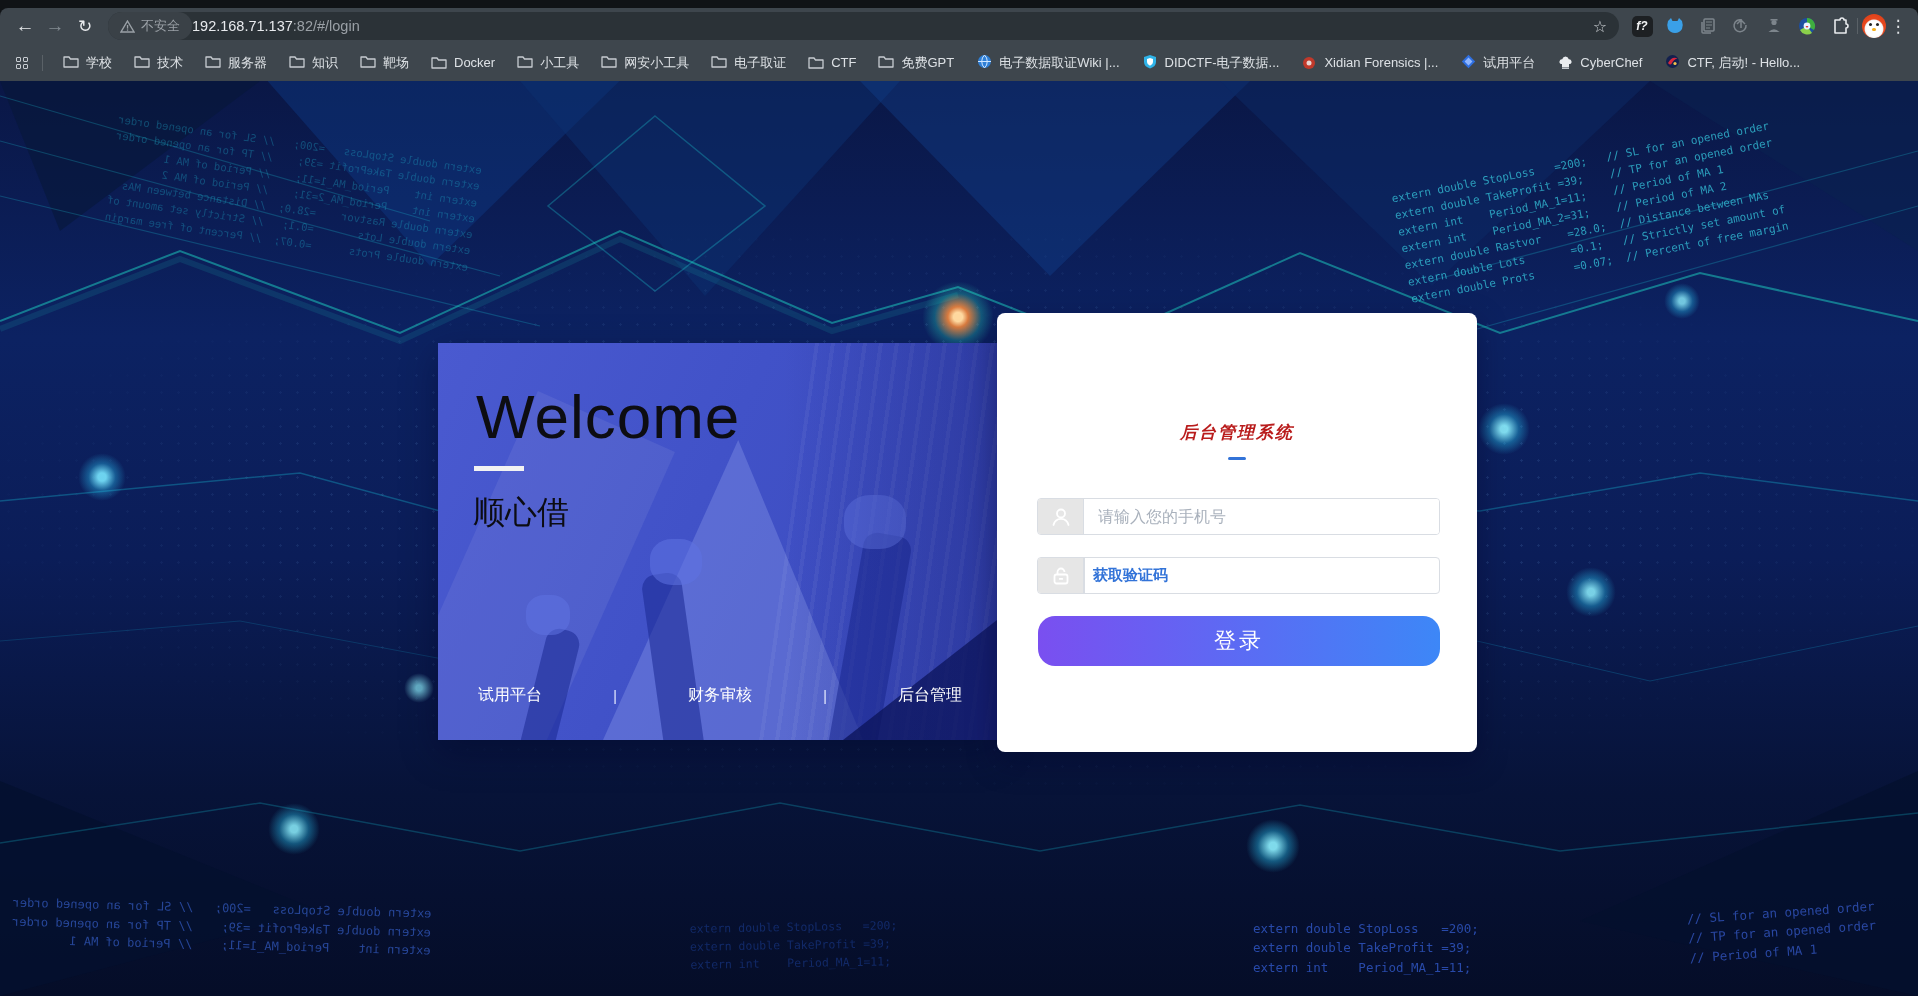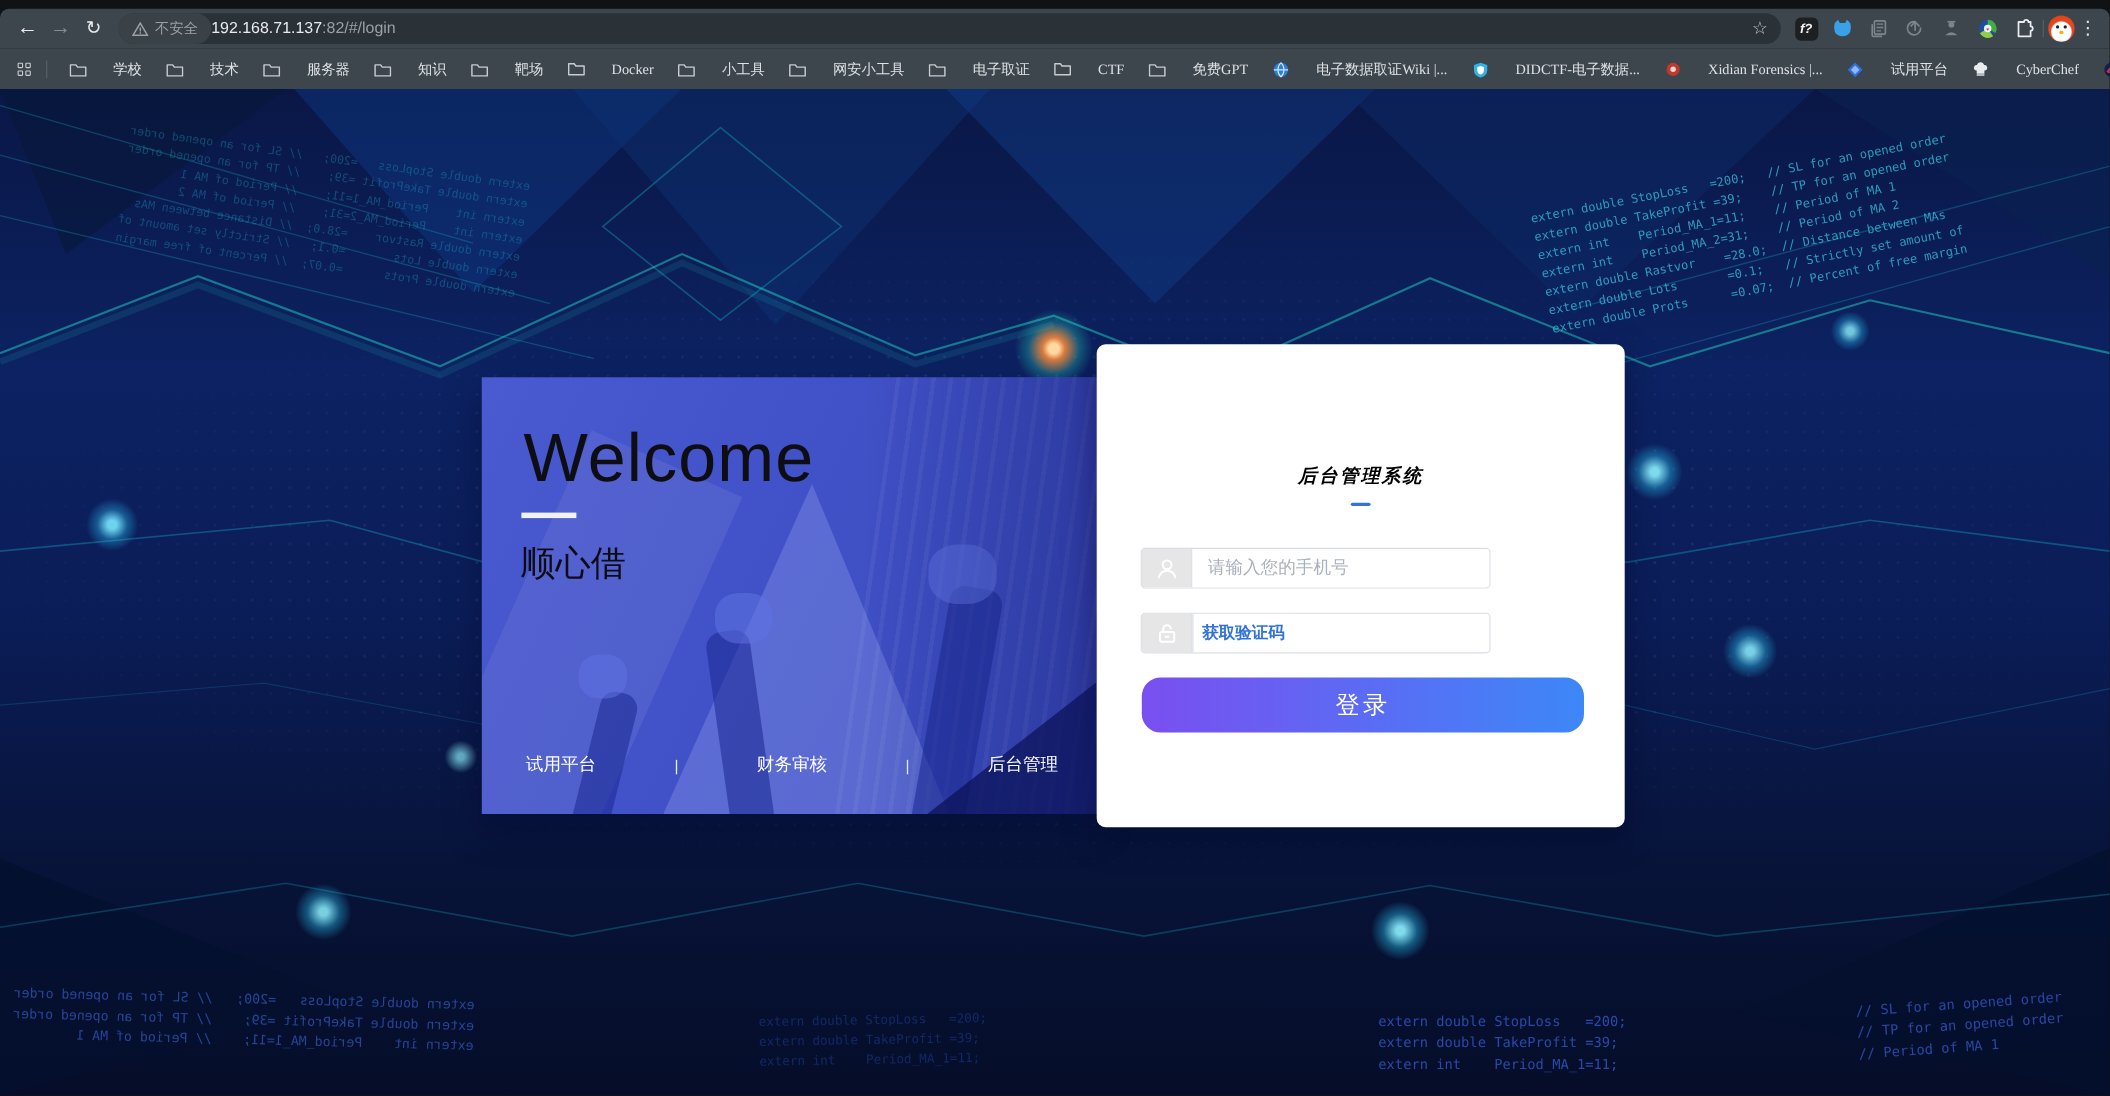--- a/index.html
+++ b/index.html
@@ -27,21 +27,21 @@
   .avatar { width:24px; height:24px; border-radius:50%; background:radial-gradient(circle at 50% 62%, #ffffff 0 38%, #f4f6f7 46%, #e8491f 52%, #d63a16 100%); position:relative; overflow:hidden; cursor:pointer; }
   .avatar::before { content:""; position:absolute; left:7px; top:9px; width:3px; height:3px; border-radius:50%; background:#222; box-shadow:7px 0 0 #222; }
   .avatar::after { content:""; position:absolute; left:10px; top:14px; width:4px; height:3px; background:#f6b01e; border-radius:2px; }
   .kebab { color:#dfe2e5; font-size:17px; letter-spacing:0; width:24px; height:26px; display:flex; align-items:center; justify-content:center; cursor:pointer; }
 
   .bookmarks-bar { height:37px; background:#3e464d; display:flex; align-items:center; padding:0 8px; gap:2px; }
   .apps-grid { width:28px; height:28px; display:flex; align-items:center; justify-content:center; cursor:pointer; flex:0 0 auto; }
   .apps-grid .g { display:grid; grid-template-columns:5px 5px; grid-template-rows:5px 5px; gap:2px; }
   .apps-grid .g i { border:1.4px solid #c7ccd1; border-radius:1px; }
   .bm-divider { width:1px; height:16px; background:#5a6167; margin:0 8px 0 4px; flex:0 0 auto; }
-  .bm-item { display:flex; align-items:flex-end; gap:24px; padding:4px 10px; border-radius:6px; color:#dde1e5; font-size:13px; white-space:nowrap; cursor:pointer; flex:0 0 auto;font-family:Liberation Serif, serif; }
+  .bm-item { display:flex; align-items:flex-start; gap:7px; padding:4px 10px; border-radius:6px; color:#dde1e5; font-size:13px; white-space:nowrap; cursor:pointer; flex:0 0 auto; }
   .bm-ico { width:16px; height:16px; display:flex; align-items:center; justify-content:center; flex:0 0 auto; }
 
   
   .viewport { position:relative; width:1918px; height:915px; overflow:hidden;
     background:linear-gradient(180deg,#0a1746 0%,#0c2262 28%,#0b1d58 52%,#071338 78%,#050d28 100%); }
   .bg-svg { position:absolute; inset:0; }
   .dots-layer { position:absolute; left:0; top:150px; width:100%; height:560px; opacity:.18;
     background-image:radial-gradient(rgba(130,190,255,.9) 1px, transparent 1.4px); background-size:17px 17px;
     -webkit-mask-image:radial-gradient(ellipse at 50% 50%, #000 30%, transparent 75%);
     mask-image:radial-gradient(ellipse at 50% 50%, #000 30%, transparent 75%); }
@@ -67,23 +67,23 @@
   .suit-wedge { position:absolute; right:0; bottom:0; width:220px; height:120px; background:rgba(10,18,85,.75); clip-path:polygon(30% 100%,100% 0,100% 100%); }
   .wp-title { position:absolute; left:38px; top:38px; font-size:62px; font-weight:300; color:#0d0d12; letter-spacing:1px;text-align:right; }
   .wp-bar { position:absolute; left:36px; top:123px; width:50px; height:5px; background:#f2f2f2; }
   .wp-brand { position:absolute; left:35px; top:148px; font-size:32px; color:#0c0c12; }
   .wp-links { position:absolute; left:40px; right:35px; top:342px; display:flex; align-items:center; justify-content:space-between; color:#ffffff; font-size:16px; }
   .wp-link { cursor:pointer; }
   .wp-pipe { color:#e8ecff; font-size:14px; }
 
   
   .login-card { position:absolute; left:997px; top:232px; width:480px; height:439px; background:#ffffff; border-radius:8px; box-shadow:0 10px 30px rgba(2,6,40,.4); }
-  .lc-title { position:absolute; left:0; right:0; top:108px; text-align:center; color:#000000; font-size:17px; font-weight:bold; font-style:italic; letter-spacing:2px; }
+  .lc-title { position:absolute; left:0; right:0; top:108px; text-align:center; color:#b91c1c; font-size:17px; font-weight:bold; font-style:italic; letter-spacing:2px; }
   .lc-dash { position:absolute; left:50%; top:144px; width:18px; height:3px; margin-left:-9px; background:#3273d8; border-radius:2px; }
-  .lc-field { position:absolute; left:40px; width:318px; height:37px; border:1px solid #d9dde3; border-radius:4px; display:flex; align-items:stretch; background:#fff; overflow:hidden; }
+  .lc-field { position:absolute; left:40px; width:403px; height:37px; border:1px solid #d9dde3; border-radius:4px; display:flex; align-items:stretch; background:#fff; overflow:hidden; }
   .lc-field.phone { top:185px; }
   .lc-field.code { top:244px; }
   .lc-iconbox { width:46px; background:#e6e6e6; border-right:1px solid #d9dde3; display:flex; align-items:center; justify-content:center; flex:0 0 auto; }
   .lc-input { flex:1 1 auto; border:0; outline:none; padding:0 14px; font-size:16px; color:#333; font-family:"Liberation Sans","DejaVu Sans",sans-serif; min-width:0; }
   .lc-input::placeholder { color:#a9b1bc; opacity:1; }
   .lc-getcode { width:92px; border-left:1px solid #d9dde3; display:flex; align-items:center; justify-content:center; color:#3273d8; font-size:15px; font-weight:600; cursor:pointer; flex:0 0 auto; background:#fff; }
   .lc-login { position:absolute; left:41px; top:303px; width:402px; height:50px; border:0; border-radius:17px; cursor:pointer;
     background:linear-gradient(90deg,#7a4ff0 0%,#3d87f7 100%); color:#fff; font-size:22px; letter-spacing:3px; font-family:"Liberation Sans","DejaVu Sans",sans-serif; }
 </style>
 </head>

